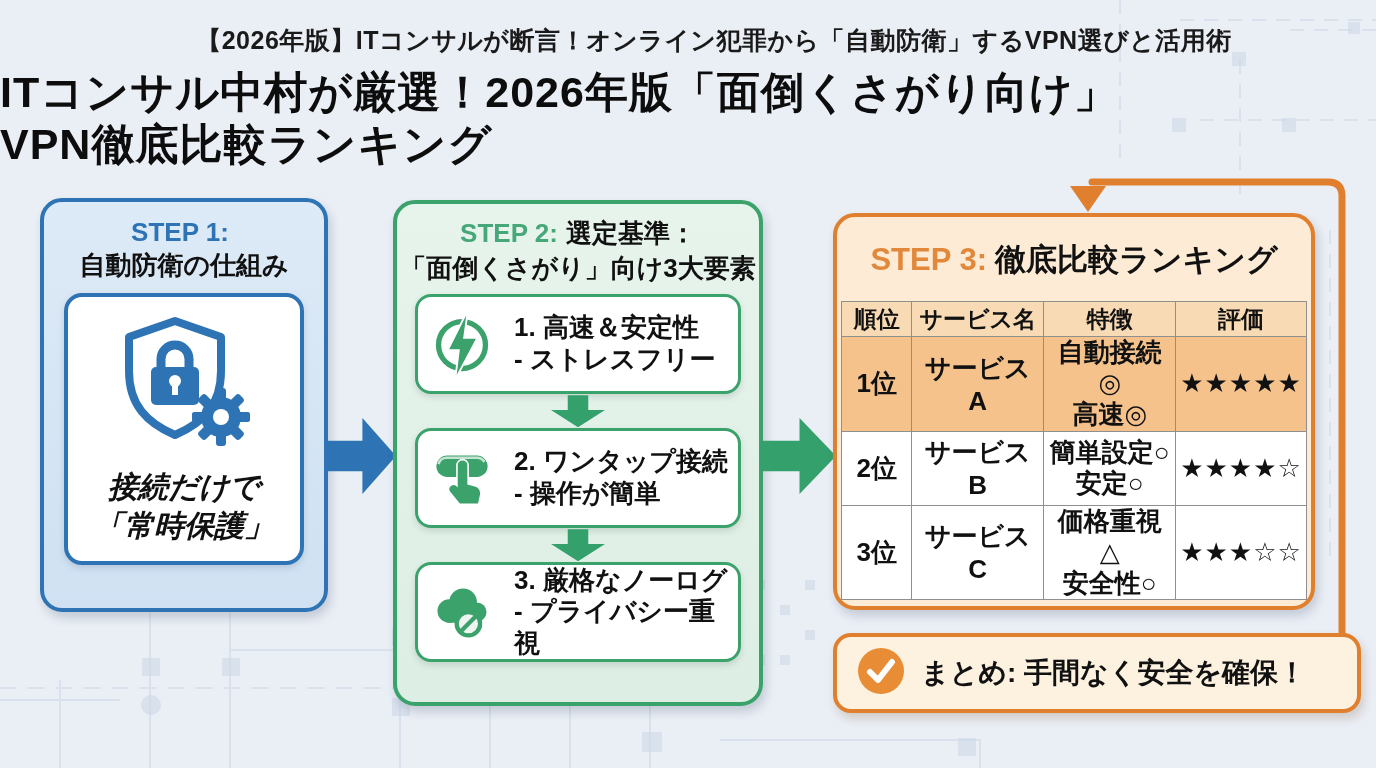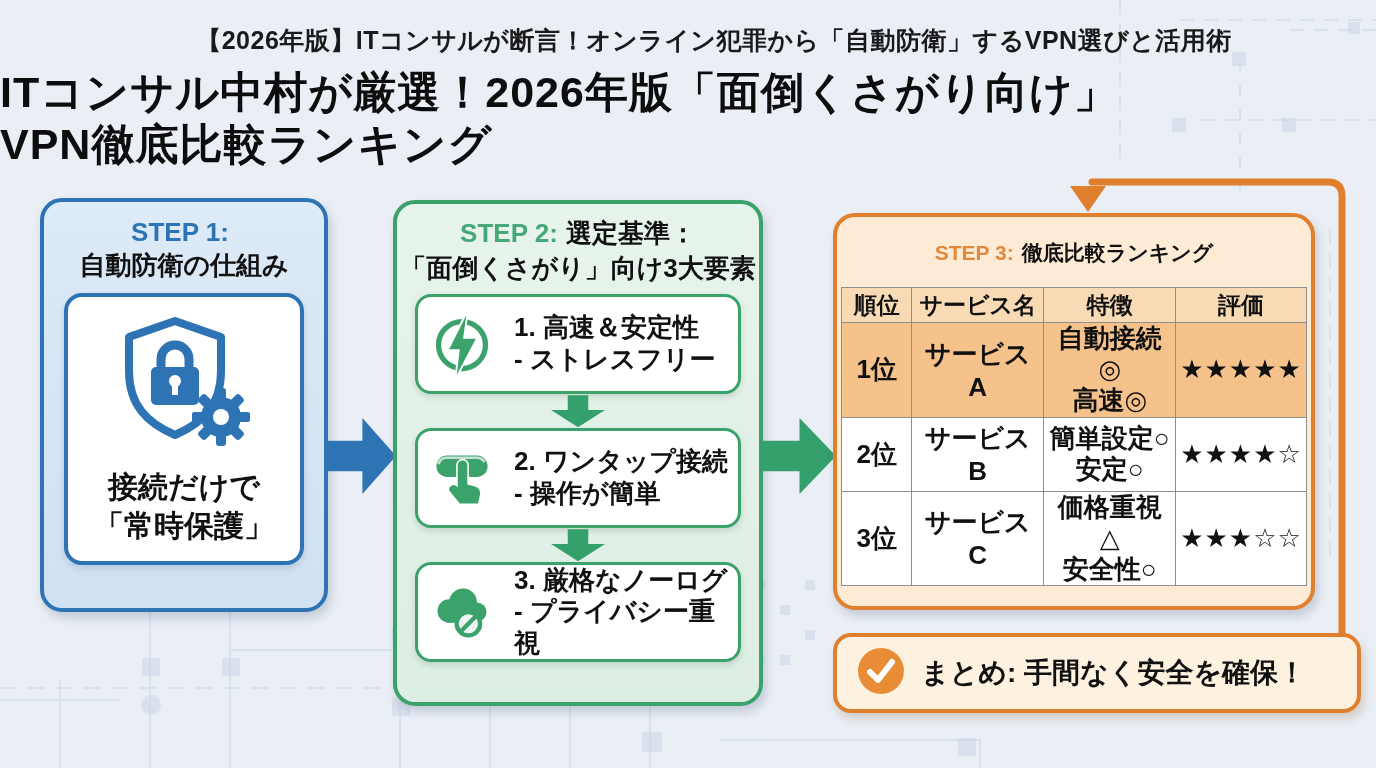--- a/index.html
+++ b/index.html
@@ -35,21 +35,21 @@
     background:linear-gradient(180deg,#ddeaf7 0%,#cfe1f2 100%);
     border:4px solid #2e74b5;}
   .step1 .step-head{padding-top:14px;font-size:26px;line-height:1.25;}
   .step1 .step-label{color:#2e74b5;}
   .step1-card{
     margin:12px 20px 0;height:272px;background:#ffffff;
     border:4px solid #2e74b5;border-radius:18px;box-sizing:border-box;
     display:flex;flex-direction:column;align-items:center;justify-content:center;
     box-shadow:0 3px 6px rgba(60,80,110,.18);
   }
-  .step1-caption{font-size:30px;font-weight:800;text-align:center;line-height:1.3;margin-top:10px;}
+  .step1-caption{font-size:30px;font-weight:800;text-align:center;line-height:1.3;margin-top:10px;font-style:italic;}
 
   
   .arrow-right{position:absolute;
     clip-path:polygon(0 30%,52% 30%,52% 0,100% 50%,52% 100%,52% 70%,0 70%);}
   .arrow-blue{left:326px;top:418px;width:70px;height:76px;background:#2e74b5;}
   .arrow-green-right{left:760px;top:418px;width:76px;height:76px;background:#34a06b;}
 
   
   .step2{left:393px;top:200px;width:370px;height:506px;
     background:linear-gradient(180deg,#e7f4ec 0%,#ddeee4 100%);
@@ -65,21 +65,21 @@
   .step2-card .icon{flex:0 0 68px;display:flex;align-items:center;justify-content:center;}
   .card-text{font-weight:800;font-size:26px;line-height:1.22;}
   .arrow-down{
     width:54px;height:32px;background:#34a06b;margin:1px auto;
     clip-path:polygon(31% 0,69% 0,69% 46%,100% 46%,50% 100%,0 46%,31% 46%);
   }
 
   
   .step3{left:833px;top:213px;width:482px;height:397px;
     background:#fdebd5;border:4px solid #e0802f;}
-  .step3 .step-head{padding-top:22px;font-size:21px;}
+  .step3 .step-head{padding-top:22px;font-size:31px;}
   .step3 .step-label{color:#e2883b;}
   .rank-table{border-collapse:collapse;margin:20px auto 0;background:#fff;}
   .rank-table th,.rank-table td{
     border:1px solid #8f8f8f;text-align:center;vertical-align:middle;
     font-weight:800;padding:0 4px;box-sizing:border-box;
   }
   .rank-table th{background:#f8dbb5;height:35px;font-size:23px;}
   .rank-table td{height:74px;font-size:26px;}
   .col-rank{width:70px;}.col-service{width:132px;}.col-feature{width:132px;}.col-rating{width:122px;}
   .row-highlight td{background:#f5c28c;}

